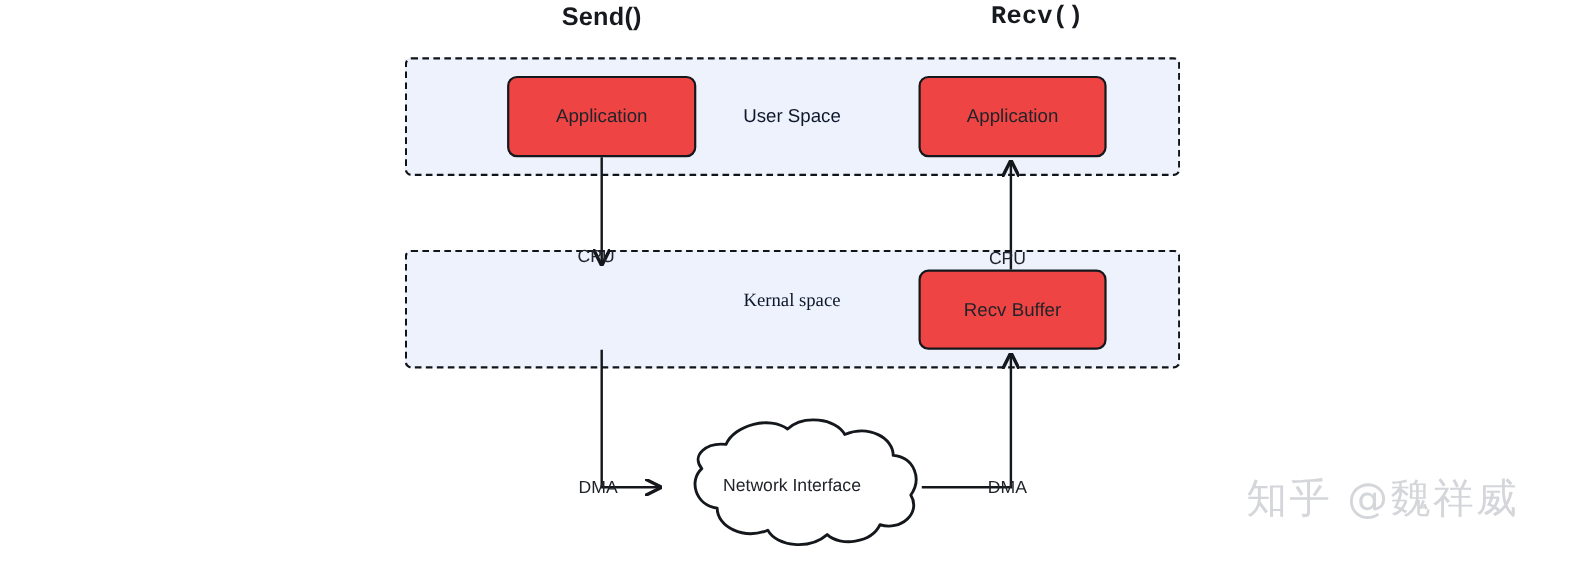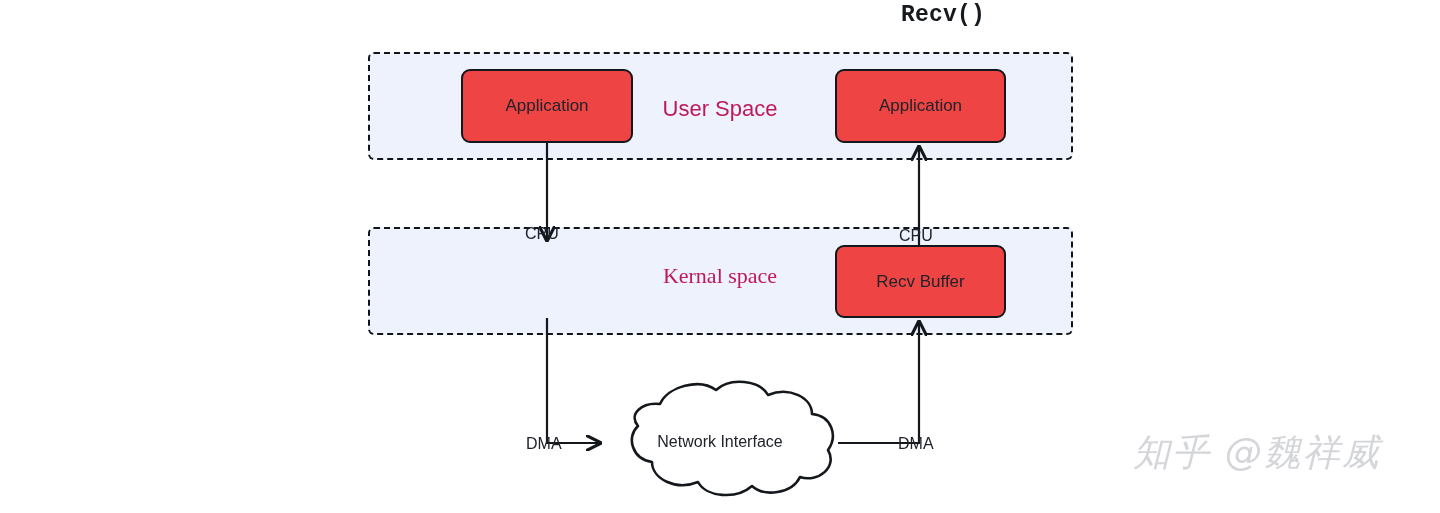--- a/index.html
+++ b/index.html
@@ -40,22 +40,22 @@
     background: #edf2fd;
     border: 2.5px dashed #111418;
     border-radius: 6px;
     box-sizing: border-box;
   }
   #user-space-band   { left: 368px; top: 52px;  width: 705px; height: 108px; }
   #kernel-space-band { left: 368px; top: 227px; width: 705px; height: 108px; }
 
   .band-label {
     position: absolute;
-    font-size: 22px;
-    color: #be185d;
+    font-size: 17px;
+    color: #0f172a;
     white-space: nowrap;
     text-align: center;
   }
   #label-user-space   { left: 620px; top: 96px;  width: 200px; }
   #label-kernal-space { left: 620px; top: 263px; width: 200px; font-family: Liberation Serif, serif; }
 
   
   .node-box {
     position: absolute;
     background: #ef4444;
@@ -111,28 +111,28 @@
   #watermark {
     position: absolute;
     left: 1133px;
     top: 428px;
     font-size: 37px;
     color: #d4d6da;
     letter-spacing: 2px;
     white-space: nowrap;
     font-family: "DejaVu Sans", sans-serif;
     user-select: none;
-    font-style: italic;
   }
 </style>
 </head>
 <body>
 
 <div id="diagram-root">
 
+  <div class="col-title" id="title-send">Send()</div>
   <div class="col-title" id="title-recv">Recv()</div>
 
   <div class="space-band" id="user-space-band"></div>
   <div class="band-label" id="label-user-space">User Space</div>
 
   <div class="space-band" id="kernel-space-band"></div>
   <div class="band-label" id="label-kernal-space">Kernal space</div>
 
   <div class="node-box" id="box-app-send">Application</div>
   <div class="node-box" id="box-app-recv">Application</div>

